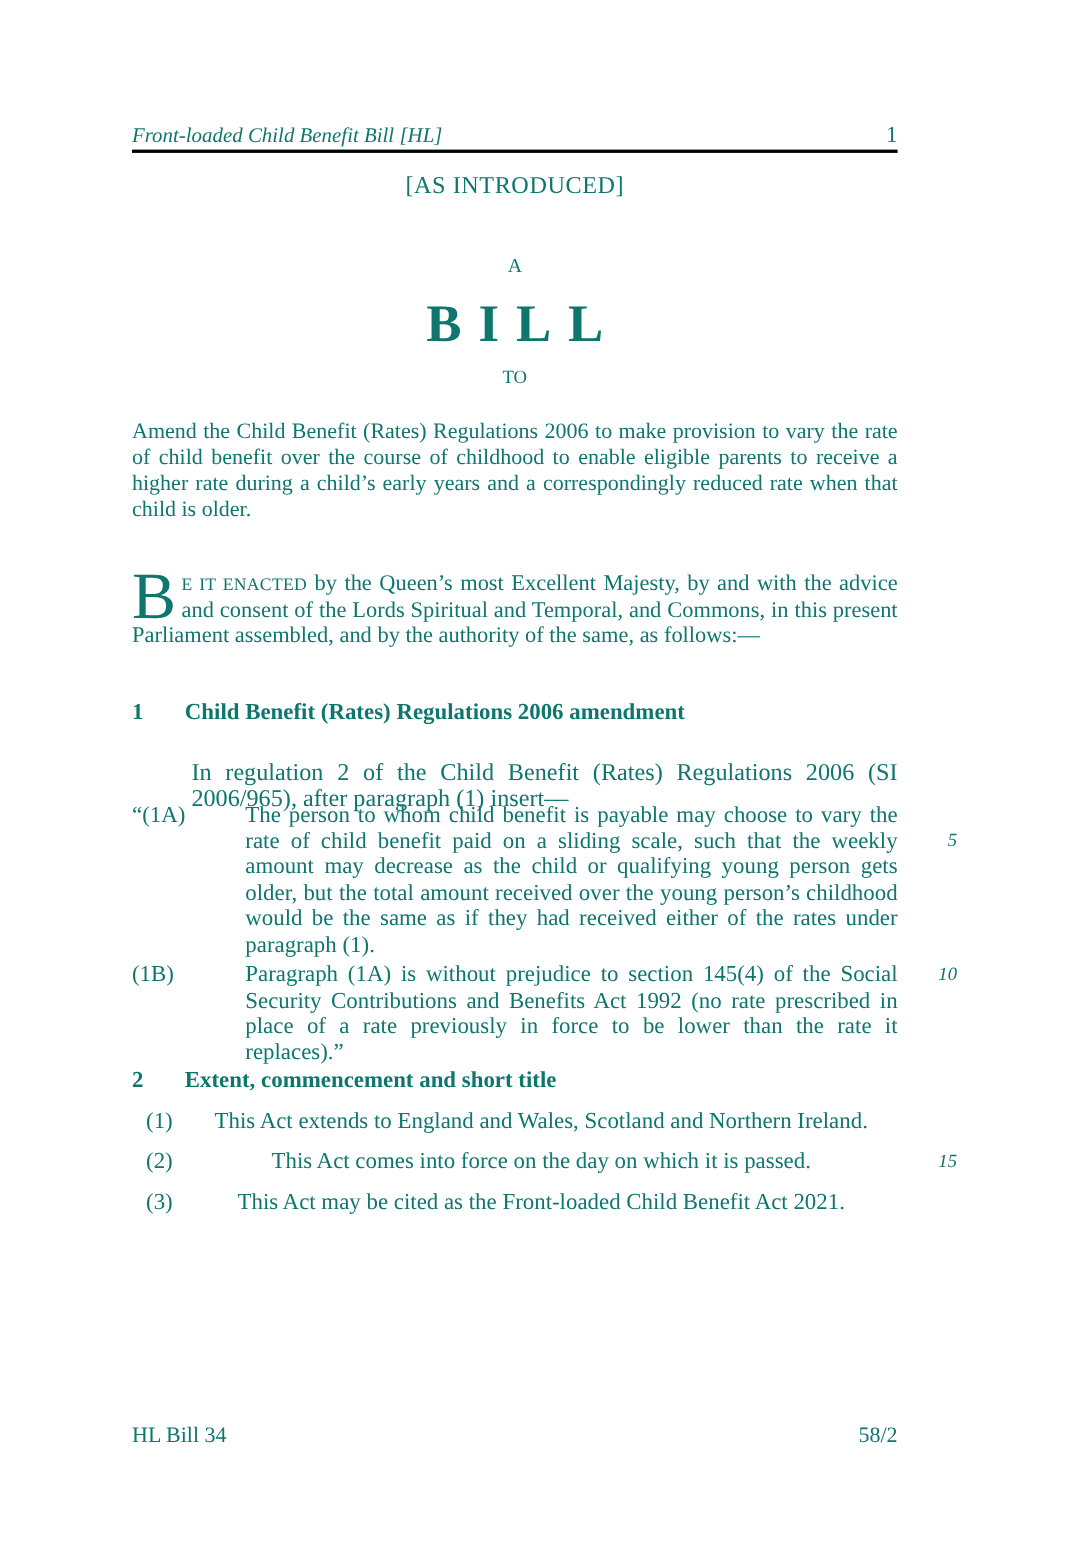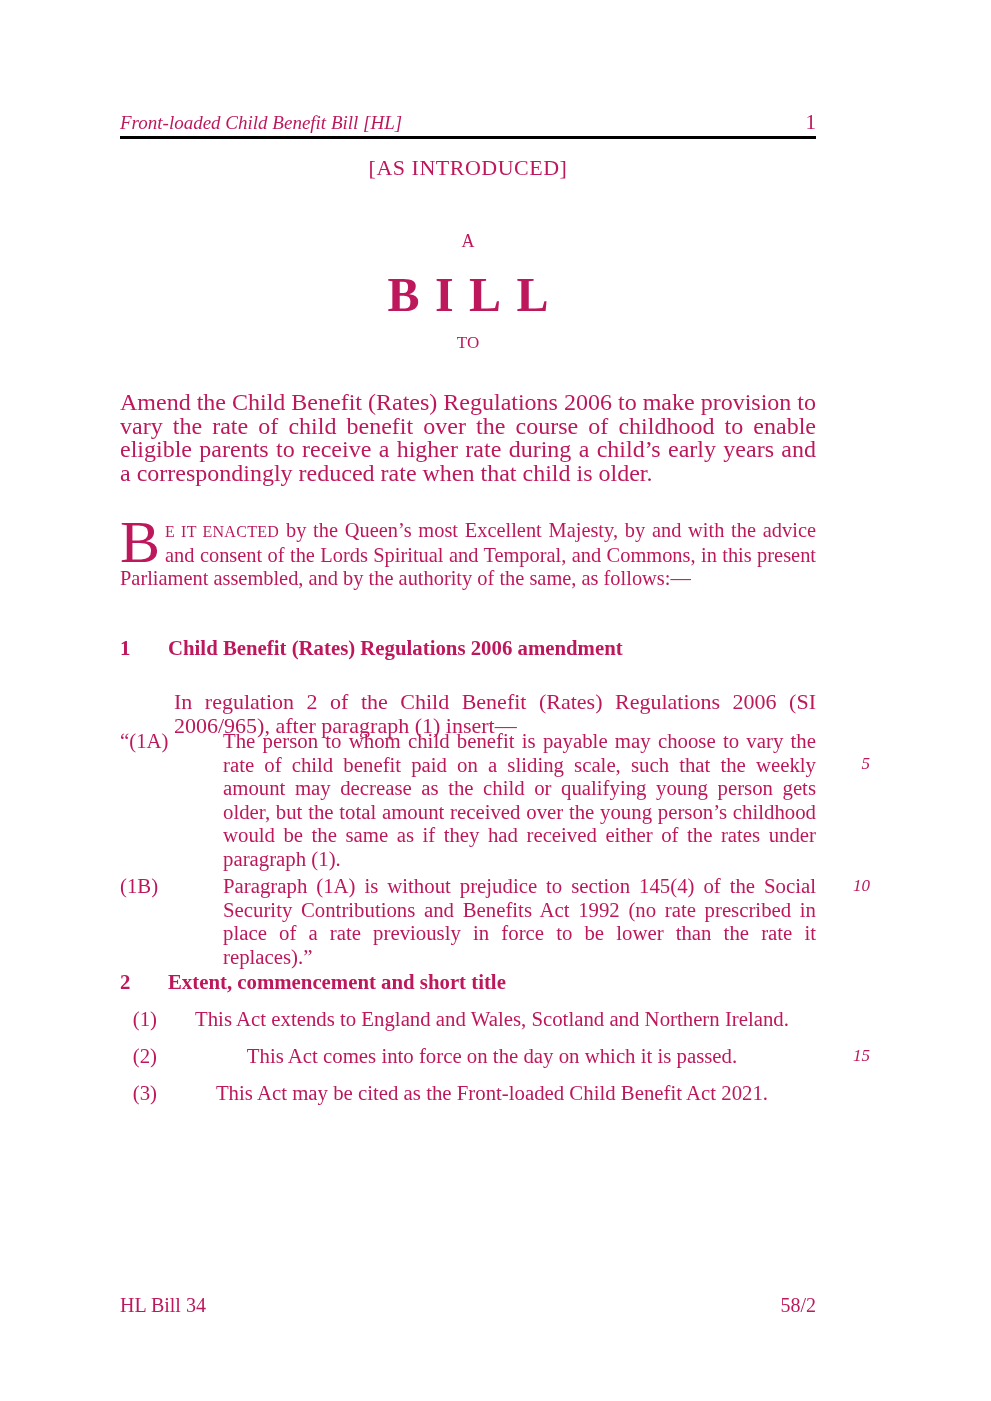--- a/index.html
+++ b/index.html
@@ -2,21 +2,21 @@
 <html><head>
 <meta charset="utf-8">
 <style>
   * { margin: 0; padding: 0; box-sizing: border-box; }
   html, body { background: #ffffff; }
   .page {
     position: relative;
     width: 991px;
     height: 1401px;
     background: #ffffff;
-    color: #be185d;
+    color: #0f766e;
     font-family: "Liberation Serif", serif;
     overflow: hidden;
   }
   .running-head {
     position: absolute; left: 120px; top: 110px; width: 696px;
     display: flex; justify-content: space-between; align-items: baseline;
   }
   .running-title { font-style: italic; font-size: 19px; }
   .page-num { font-size: 21px; }
   .rule { position: absolute; left: 120px; top: 136px; width: 696px; height: 3px; background: #000; }
@@ -25,21 +25,21 @@
     text-align: center; font-size: 22px; letter-spacing: 0.5px;
   }
   .article-letter { position: absolute; left: 120px; top: 231px; width: 696px; text-align: center; font-size: 18px; }
   .bill-title {
     position: absolute; left: 120px; top: 267px; width: 696px; text-align: center;
     font-size: 48px; font-weight: 700; letter-spacing: 0.32em; text-indent: 0.32em;
   }
   .to-label { position: absolute; left: 120px; top: 333px; width: 696px; text-align: center; font-size: 17px; }
   .long-title {
     position: absolute; left: 120px; top: 381px; width: 696px;
-    font-size: 24px; line-height: 23.5px; text-align: justify; margin-top: 10px;
+    font-size: 20px; line-height: 23.5px; text-align: justify;
   }
   .enacting {
     position: absolute; left: 120px; top: 519px; width: 696px;
     font-size: 20.4px; line-height: 23.5px; text-align: justify;
   }
   .drop-cap { float: left; font-size: 60px; line-height: 47px; height: 47px; margin-right: 5px; }
   .enacting-smallcaps { font-size: 16px; letter-spacing: 0.3px; }
   .clause-head {
     position: absolute; left: 120px; width: 696px;
     font-weight: 700; font-size: 20.8px; line-height: 23.5px;

